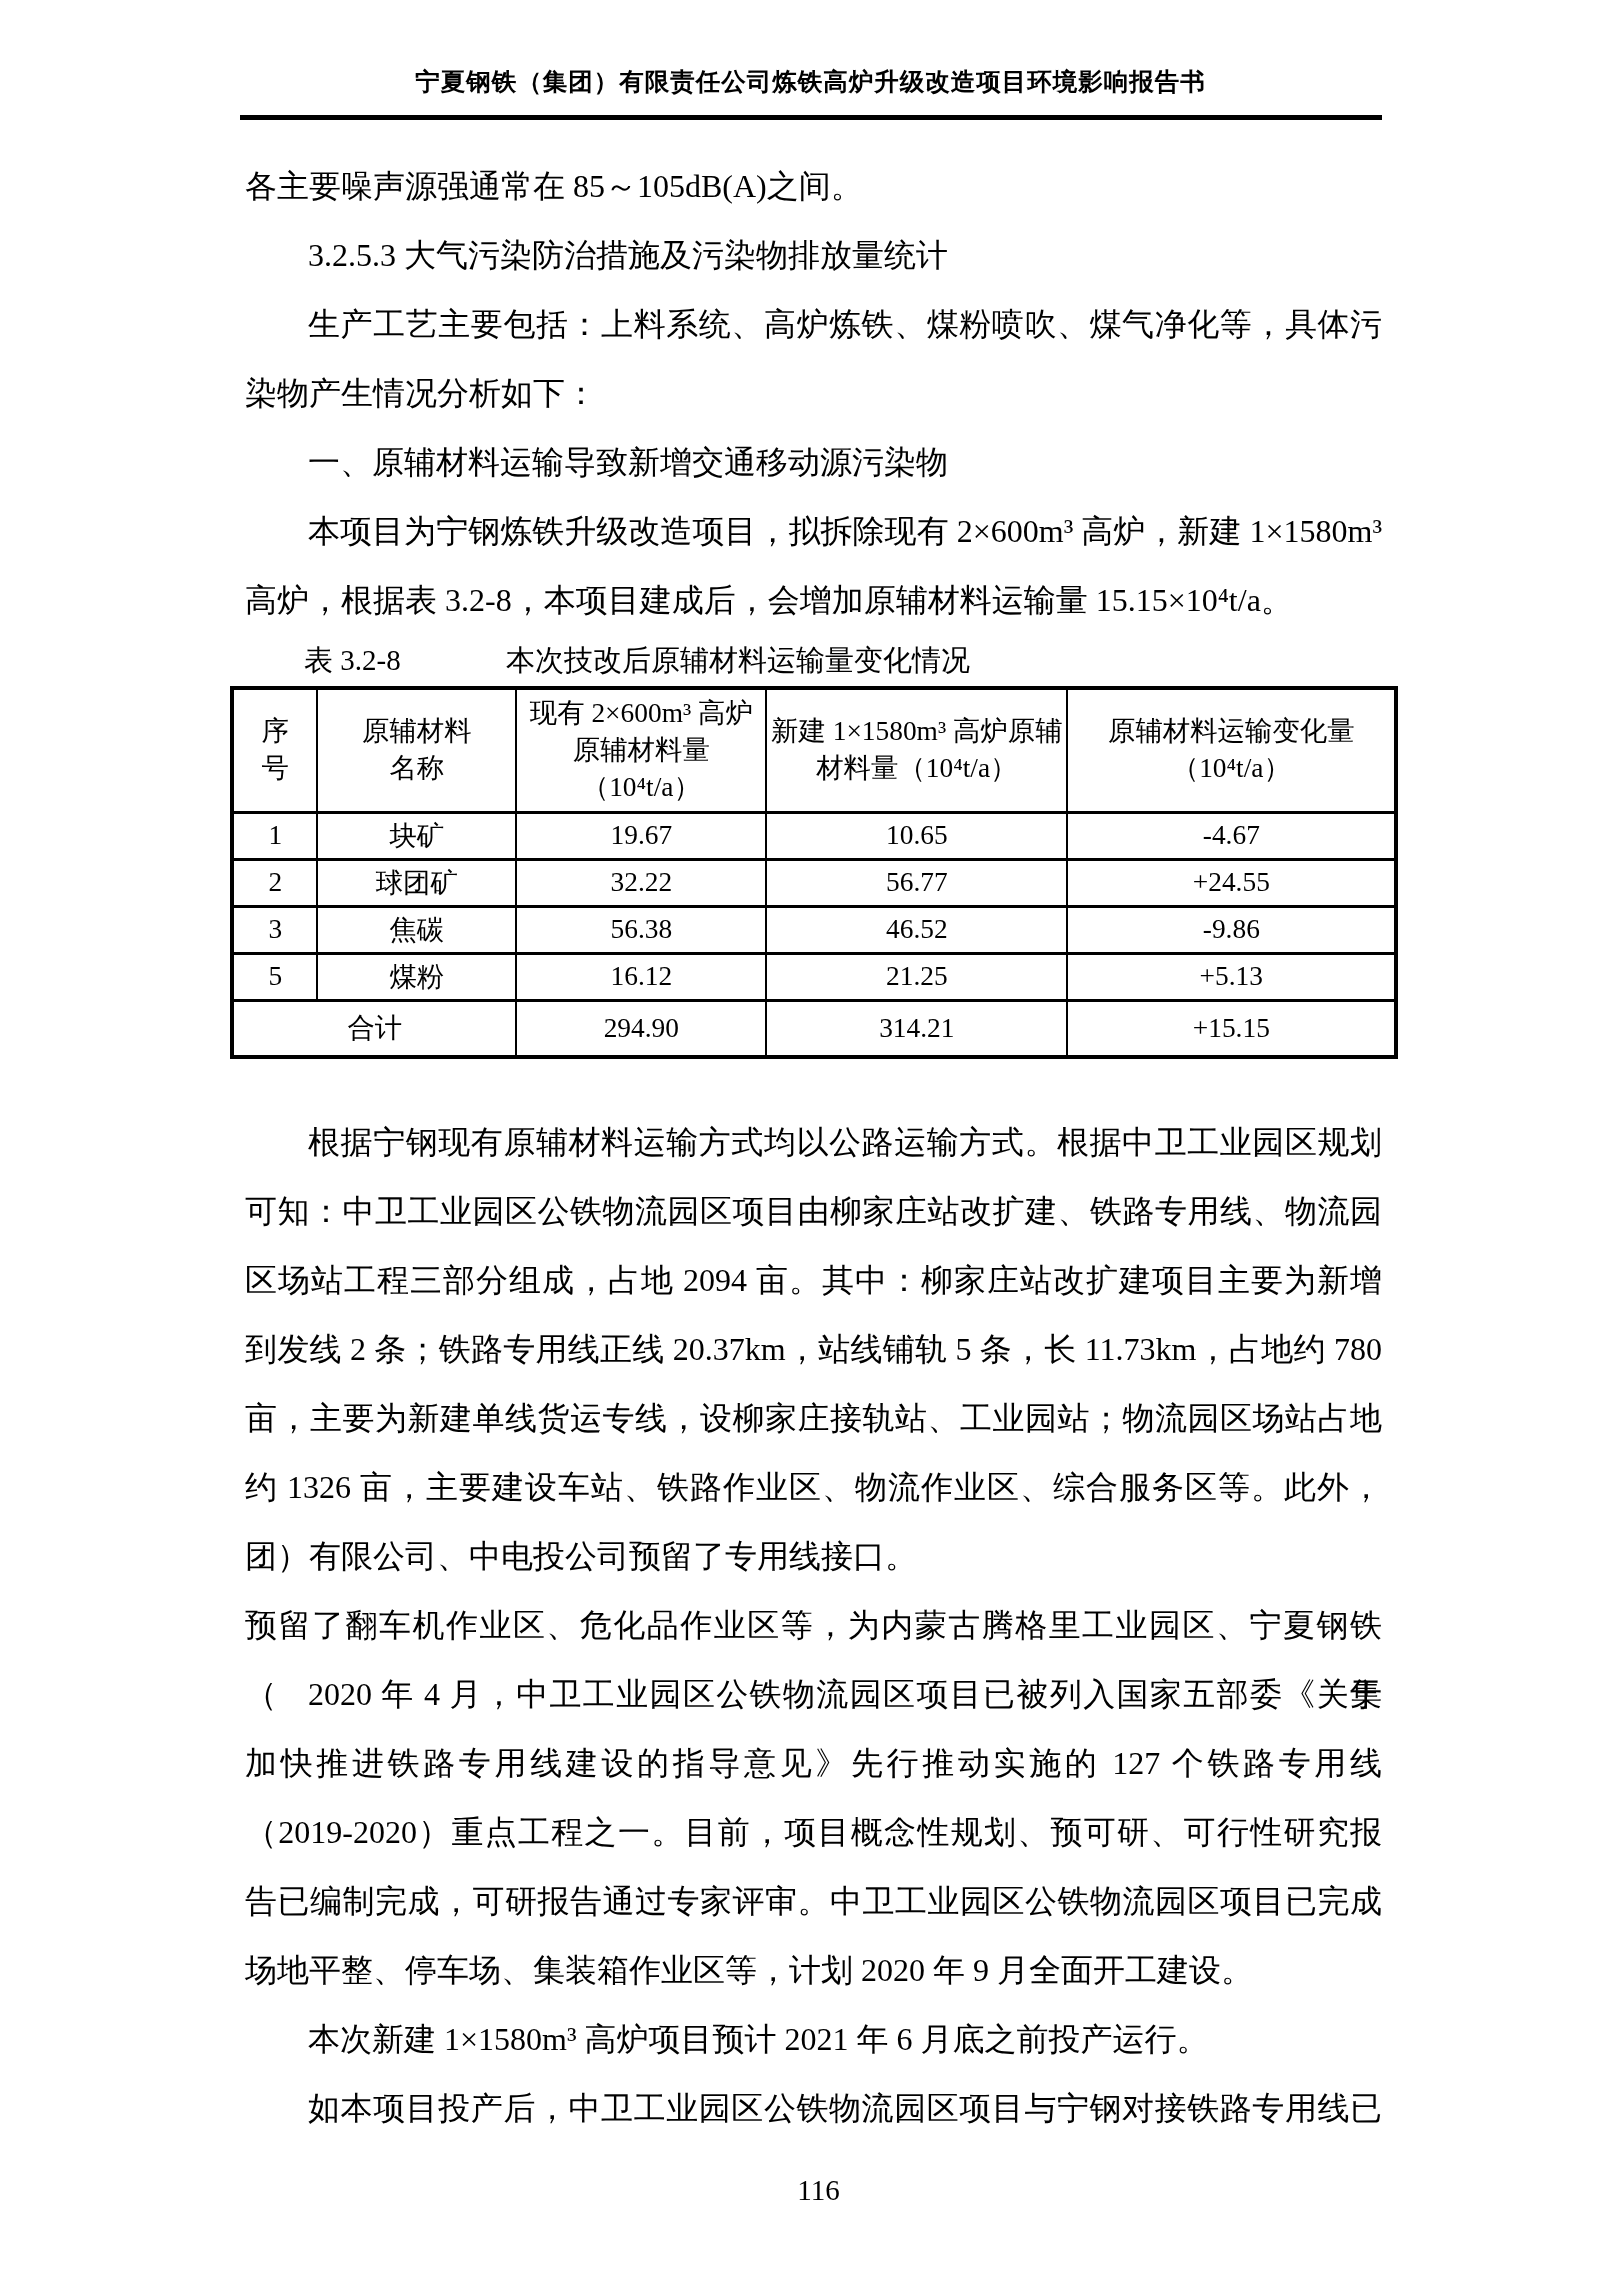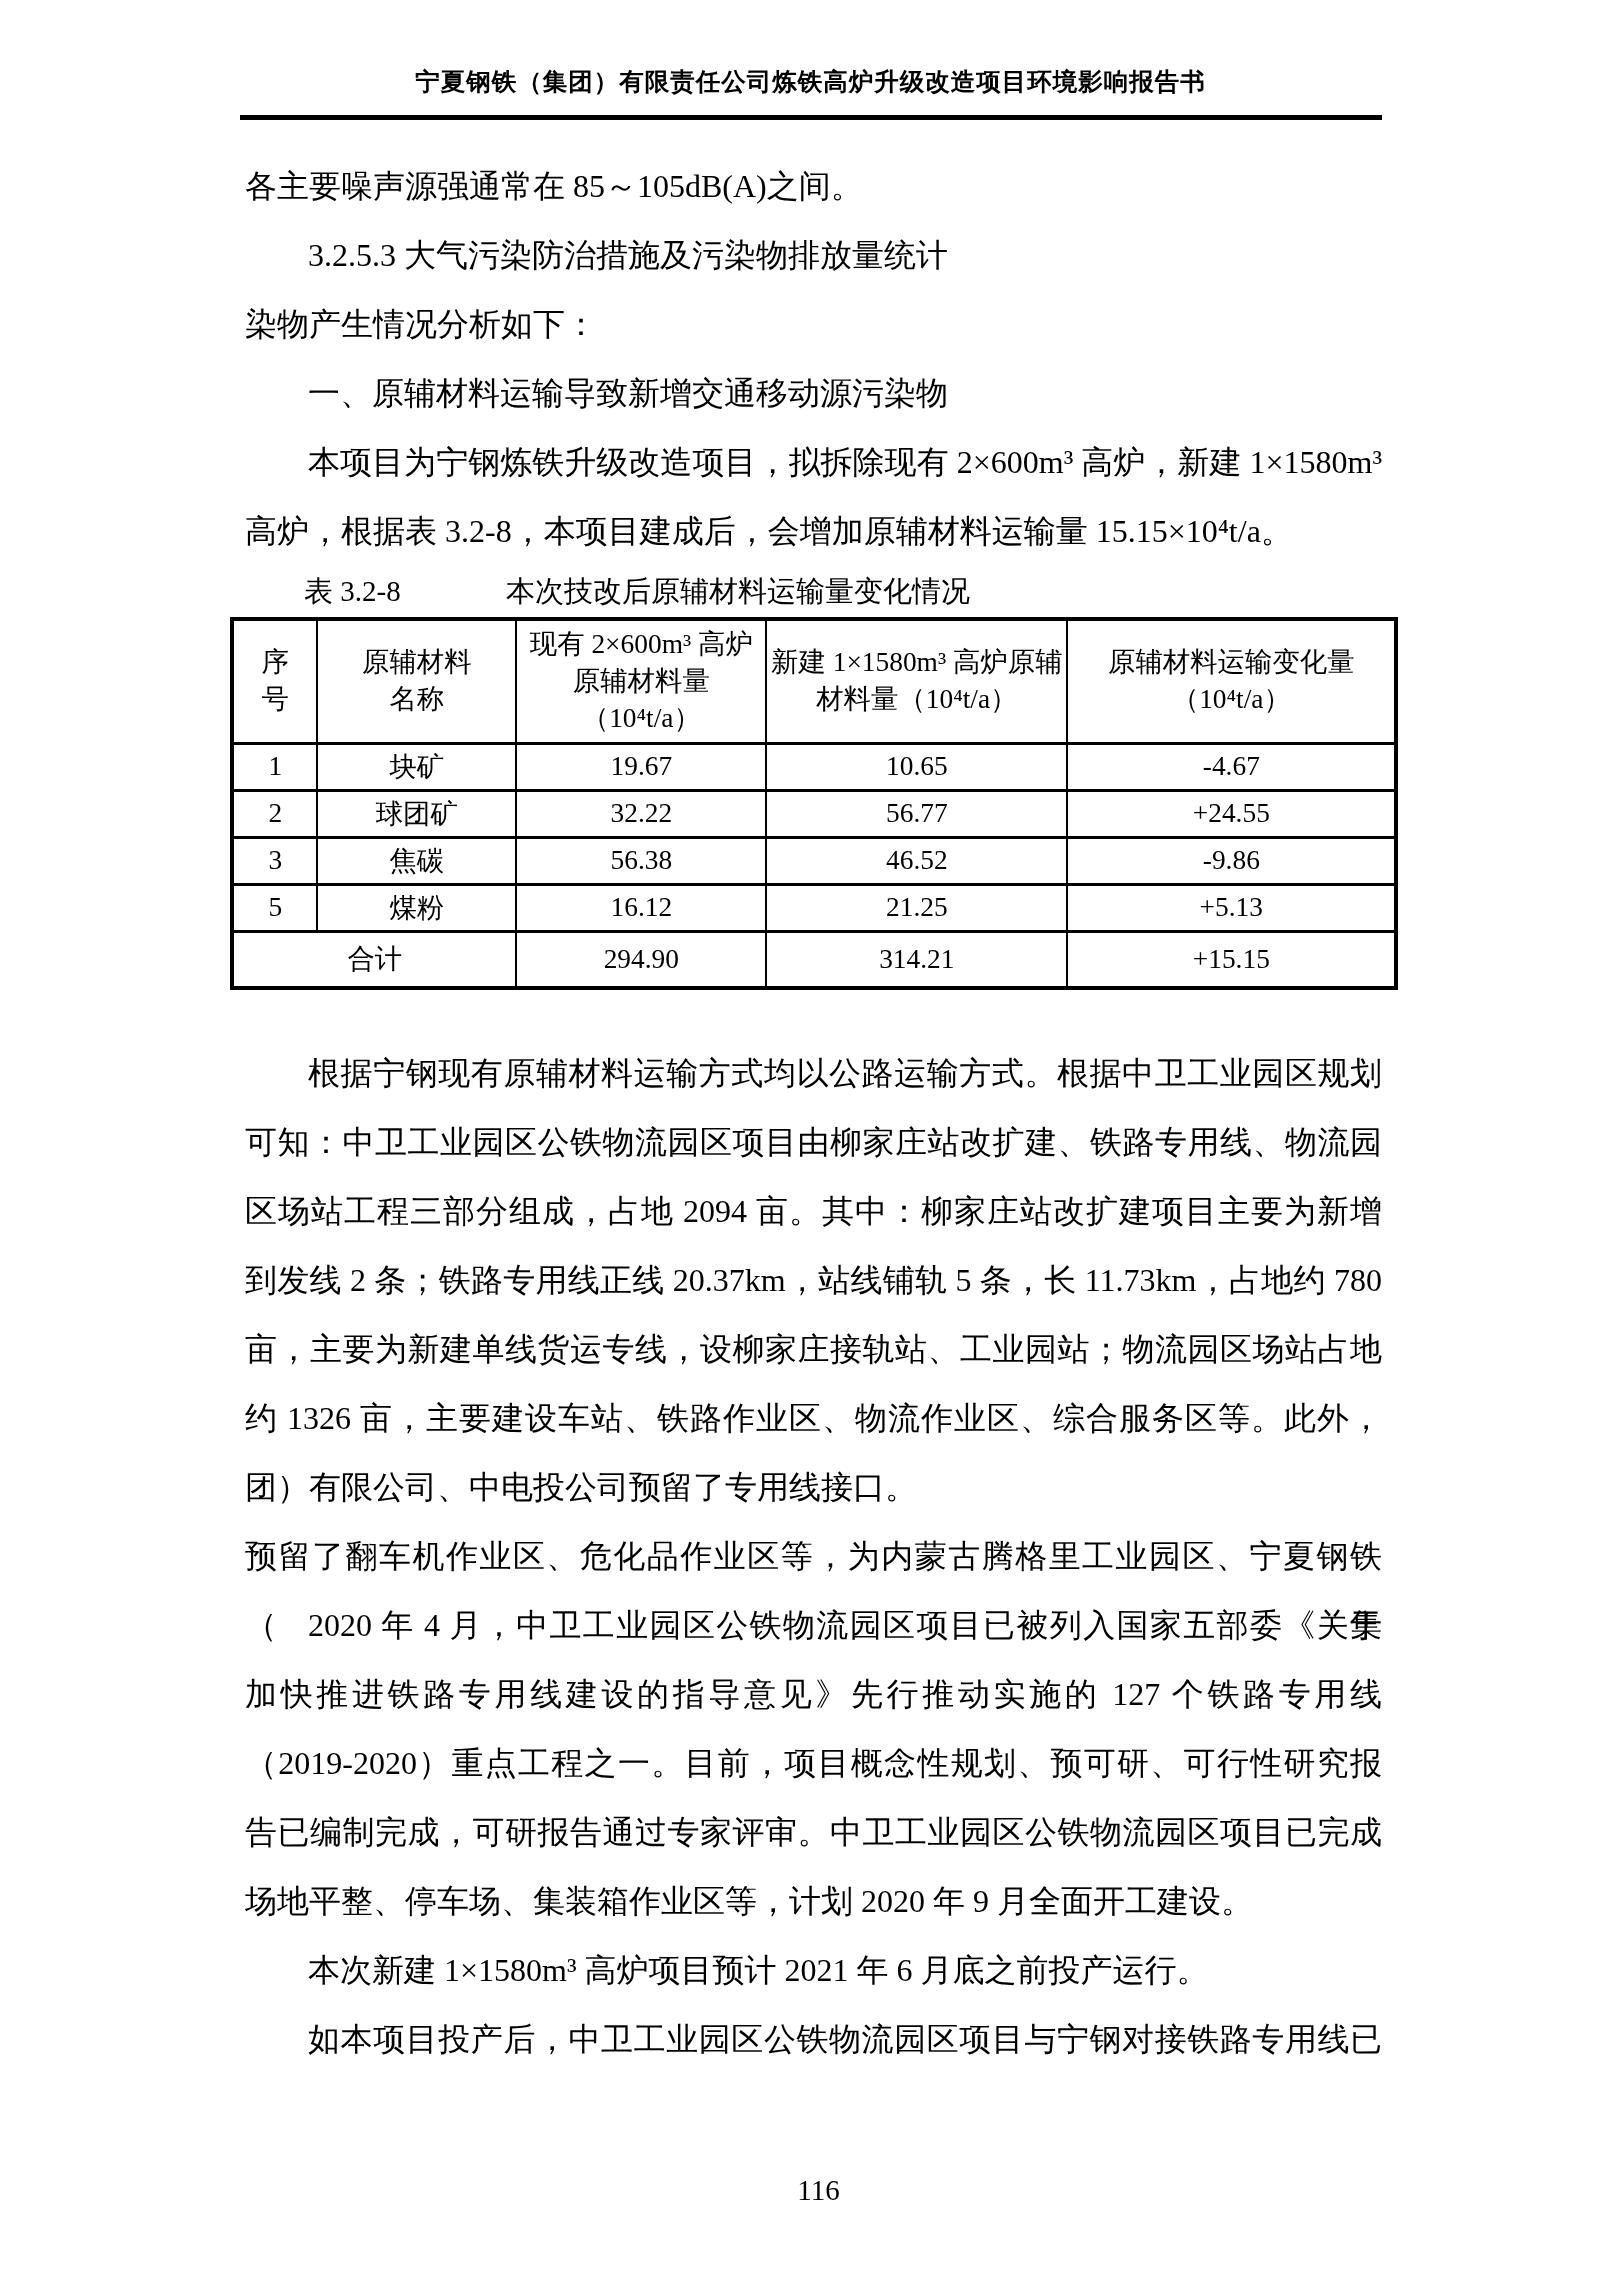--- a/index.html
+++ b/index.html
@@ -75,20 +75,21 @@
 
   <div>
     <div class="doc-title">宁夏钢铁（集团）有限责任公司炼铁高炉升级改造项目环境影响报告书</div>
     <div class="doc-rule"></div>
   </div>
 
   <div class="content">
 
     <div class="line">各主要噪声源强通常在 85～105dB(A)之间。</div>
     <div class="line in">3.2.5.3 大气污染防治措施及污染物排放量统计</div>
+    <div class="line in j">生产工艺主要包括：上料系统、高炉炼铁、煤粉喷吹、煤气净化等，具体污</div>
     <div class="line">染物产生情况分析如下：</div>
     <div class="line in">一、原辅材料运输导致新增交通移动源污染物</div>
     <div class="line in j">本项目为宁钢炼铁升级改造项目，拟拆除现有 2×600m³ 高炉，新建 1×1580m³</div>
     <div class="line">高炉，根据表 3.2-8，本项目建成后，会增加原辅材料运输量 15.15×10⁴t/a。</div>
 
     <div class="table-caption">
       <span class="cap-label">表 3.2-8</span>
       <span class="cap-title">本次技改后原辅材料运输量变化情况</span>
     </div>
 

